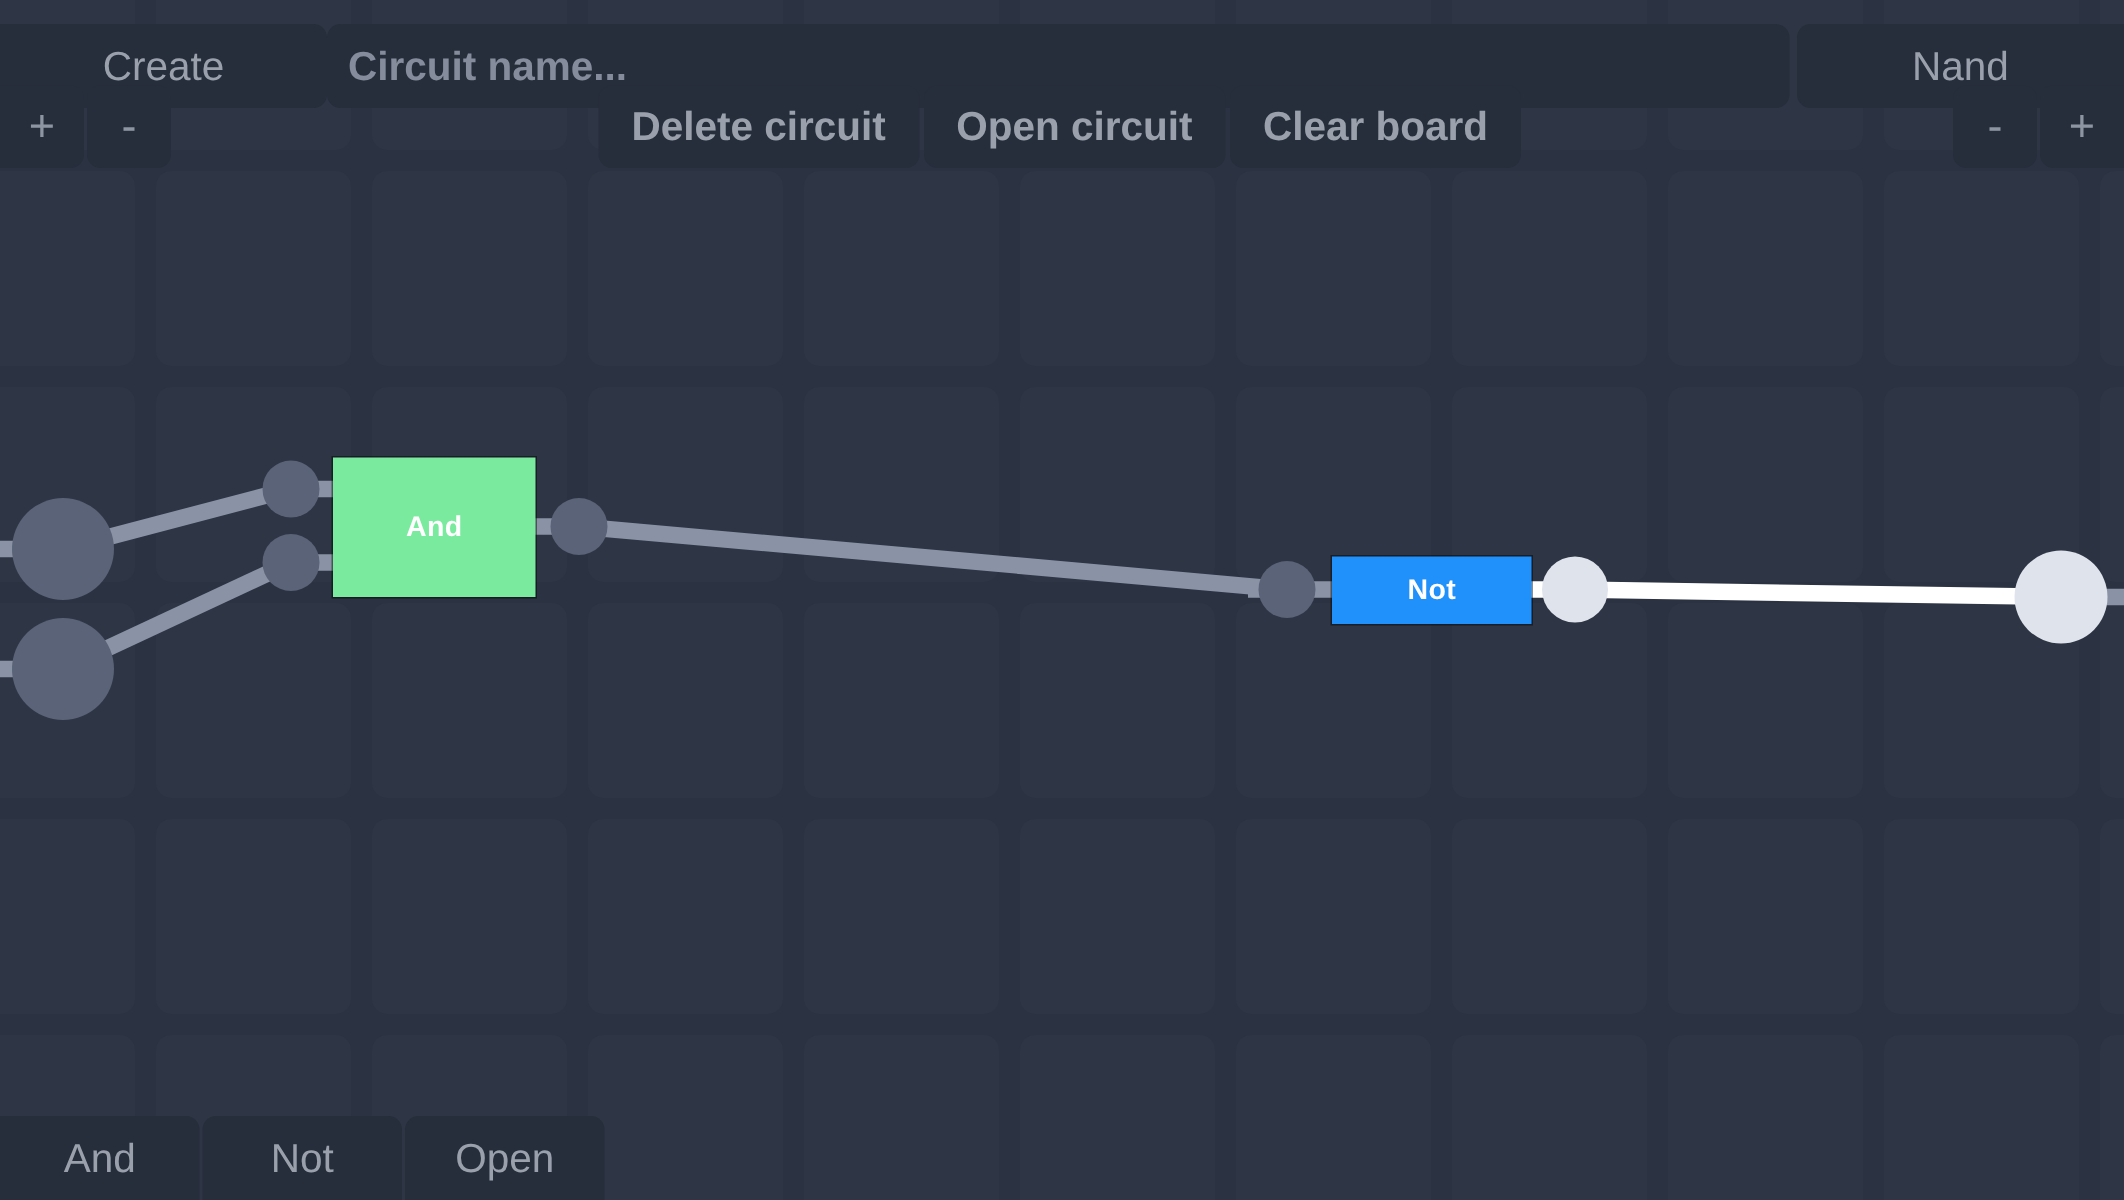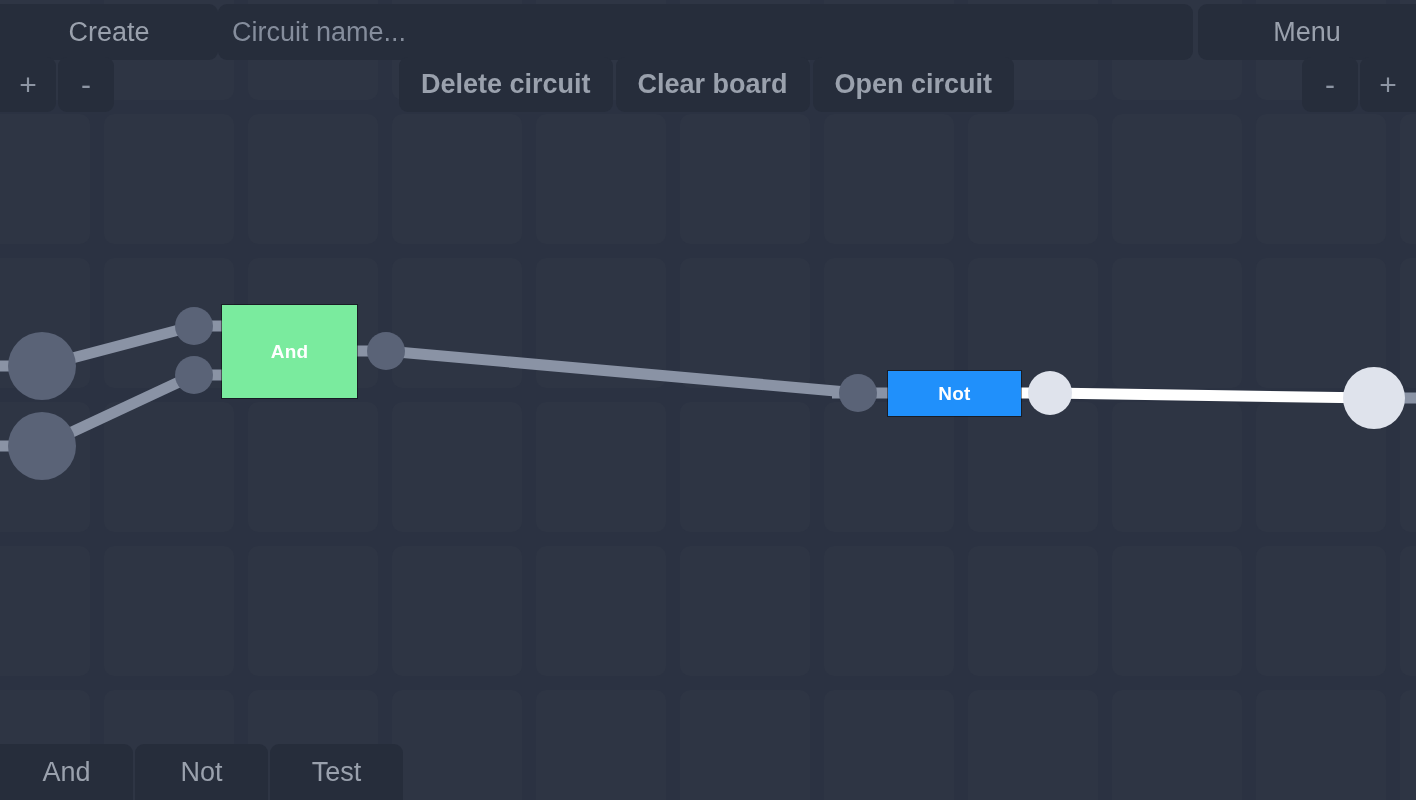--- a/index.html
+++ b/index.html
@@ -72,21 +72,21 @@
     font-size: 19px;
     font-weight: bold;
     letter-spacing: 0.2px;
     box-shadow: 0 0 0 1px rgba(0,0,0,0.45);
   }
   .gate.and  { background: #7aeb9e; }
   .gate.not  { background: #2090fb; }
 
   
   .bar { position: absolute; display: flex; }
-  #bar-top    { left: 0; top: 4px;   height: 56px; width: 1416px; }
+  #bar-top    { left: 0; top: 16px;   height: 56px; width: 1416px; }
   #bar-second { left: 0; top: 57px; height: 55px; width: 1416px; }
 
   .btn {
     background: #262d3b;
     color: #9aa1ad;
     border: none;
     border-radius: 9px;
     font-family: "Liberation Sans", sans-serif;
     font-size: 27px;
     font-weight: 300;
@@ -103,21 +103,21 @@
 
   #name-input {
     width: 975px;
     height: 100%;
     background: #262d3b;
     border: none;
     border-radius: 9px;
     color: #c3c9d3;
     font-family: "Liberation Sans", sans-serif;
     font-size: 27px;
-    font-weight: 400;
+    font-weight: 700;
     padding: 0 14px;
     outline: none;
   }
   #name-input::placeholder { color: #858d9c; }
 
   .sq-btn {
     width: 56px;
     border-radius: 9px;
     font-size: 30px;
     font-weight: 300;
@@ -243,42 +243,42 @@
         <div class="pin" style="left: 839px; top: 374px; width: 38px; height: 38px;"></div>
         <div class="pin on" style="left: 1028px; top: 371px; width: 44px; height: 44px;"></div>
         <div class="gate not" style="left: 888px; top: 371px; width: 133px; height: 45px; background: rgb(32, 144, 251);">Not</div>
       </div>
   </div>
 
   <div class="bar" id="bar-top">
     <button class="btn" id="create-btn">Create</button>
     <input id="name-input" type="text" placeholder="Circuit name..." style="">
     <div class="spacer"></div>
-    <button class="btn" id="menu-btn">Menu</button>
+    <button class="btn" id="menu-btn">Nand</button>
   </div>
 
   <div class="bar" id="bar-second">
     <button class="btn sq-btn" id="plus-left">+</button>
     <div style="width:2px"></div>
     <button class="btn sq-btn" id="minus-left">-</button>
 
     <div class="spacer"></div>
 
     <div id="mid-actions" style="display:flex;height:100%">
         <button class="btn mid-btn">Delete circuit</button>
+        <button class="btn mid-btn">Open circuit</button>
         <button class="btn mid-btn">Clear board</button>
-        <button class="btn mid-btn">Open circuit</button>
       </div>
 
     <div class="spacer"></div>
 
     <button class="btn sq-btn" id="minus-right">-</button>
     <div style="width:2px"></div>
     <button class="btn sq-btn" id="plus-right" style="border-radius:9px 0 0 9px">+</button>
   </div>
 
   <div id="bar-bottom">
       <button class="btn gate-btn" id="gate-btn-0">And</button>
       <button class="btn gate-btn">Not</button>
-      <button class="btn gate-btn">Test</button>
+      <button class="btn gate-btn">Open</button>
     </div>
 
 </div>
 
 </body></html>

